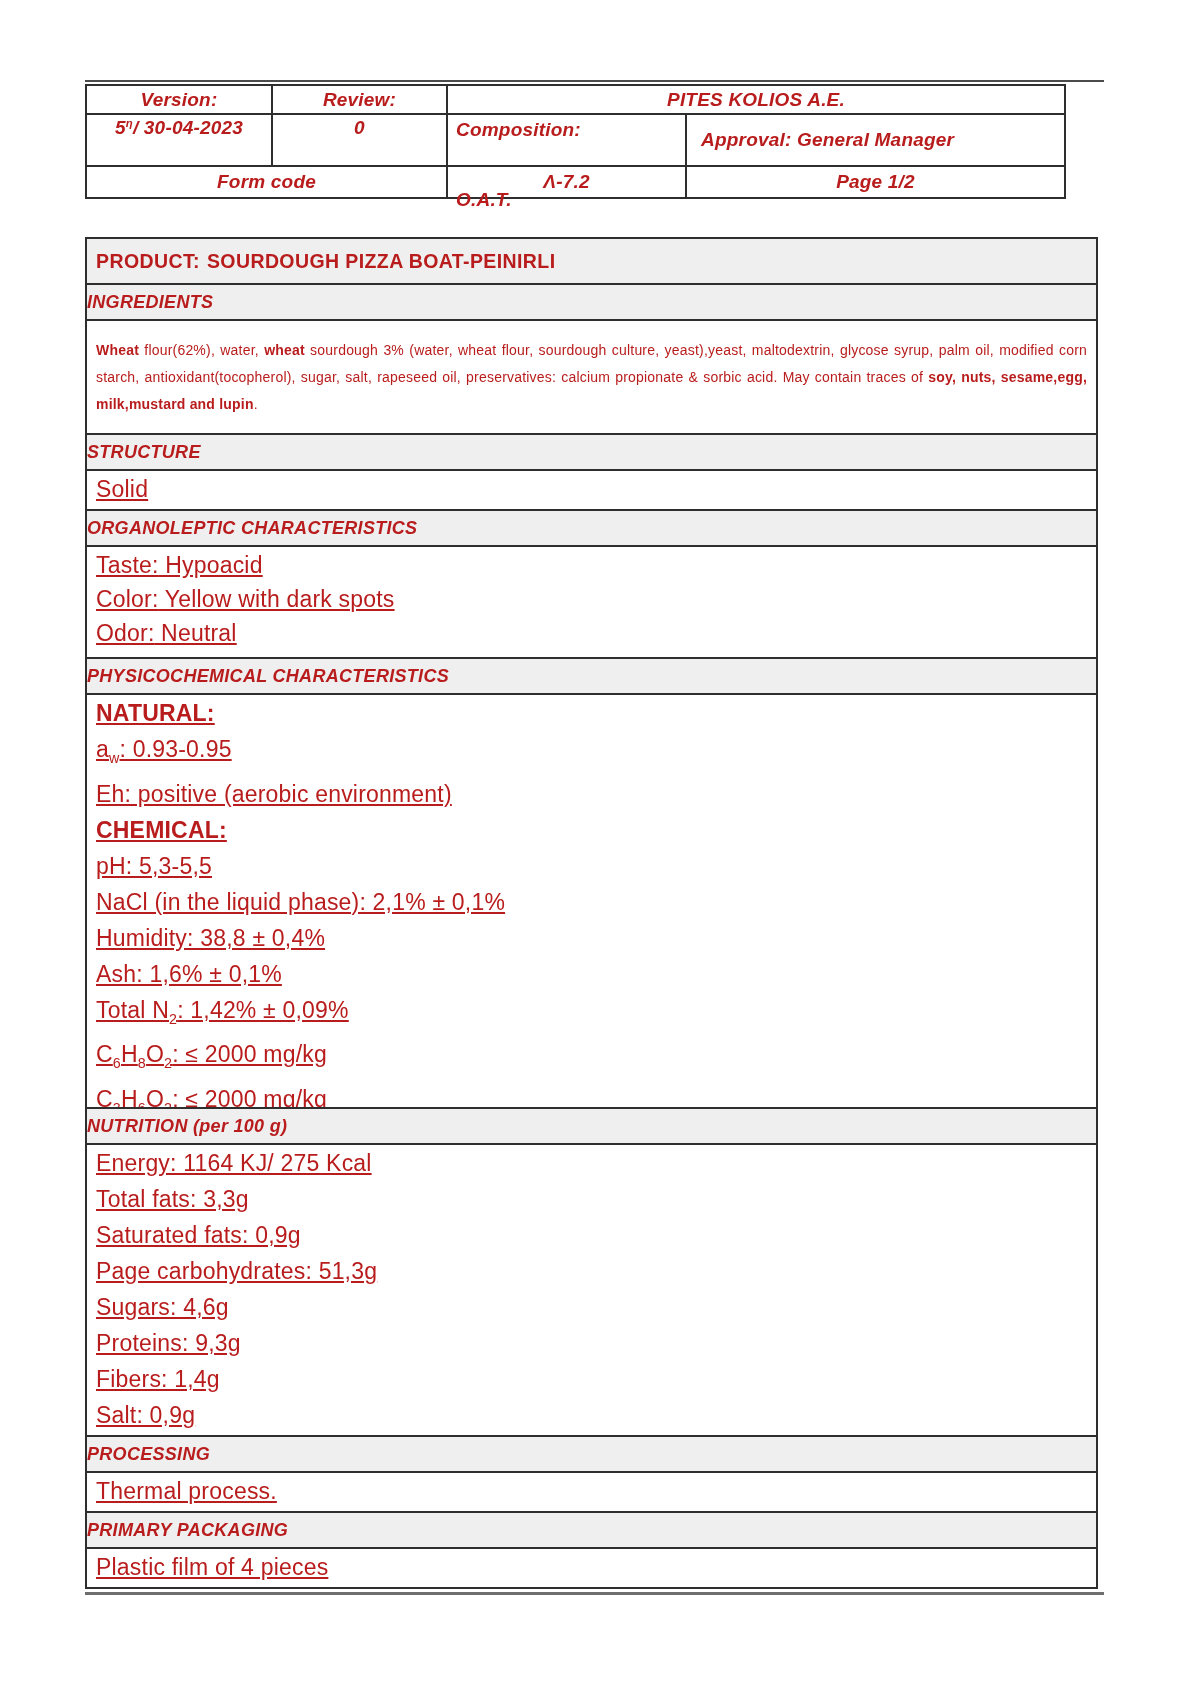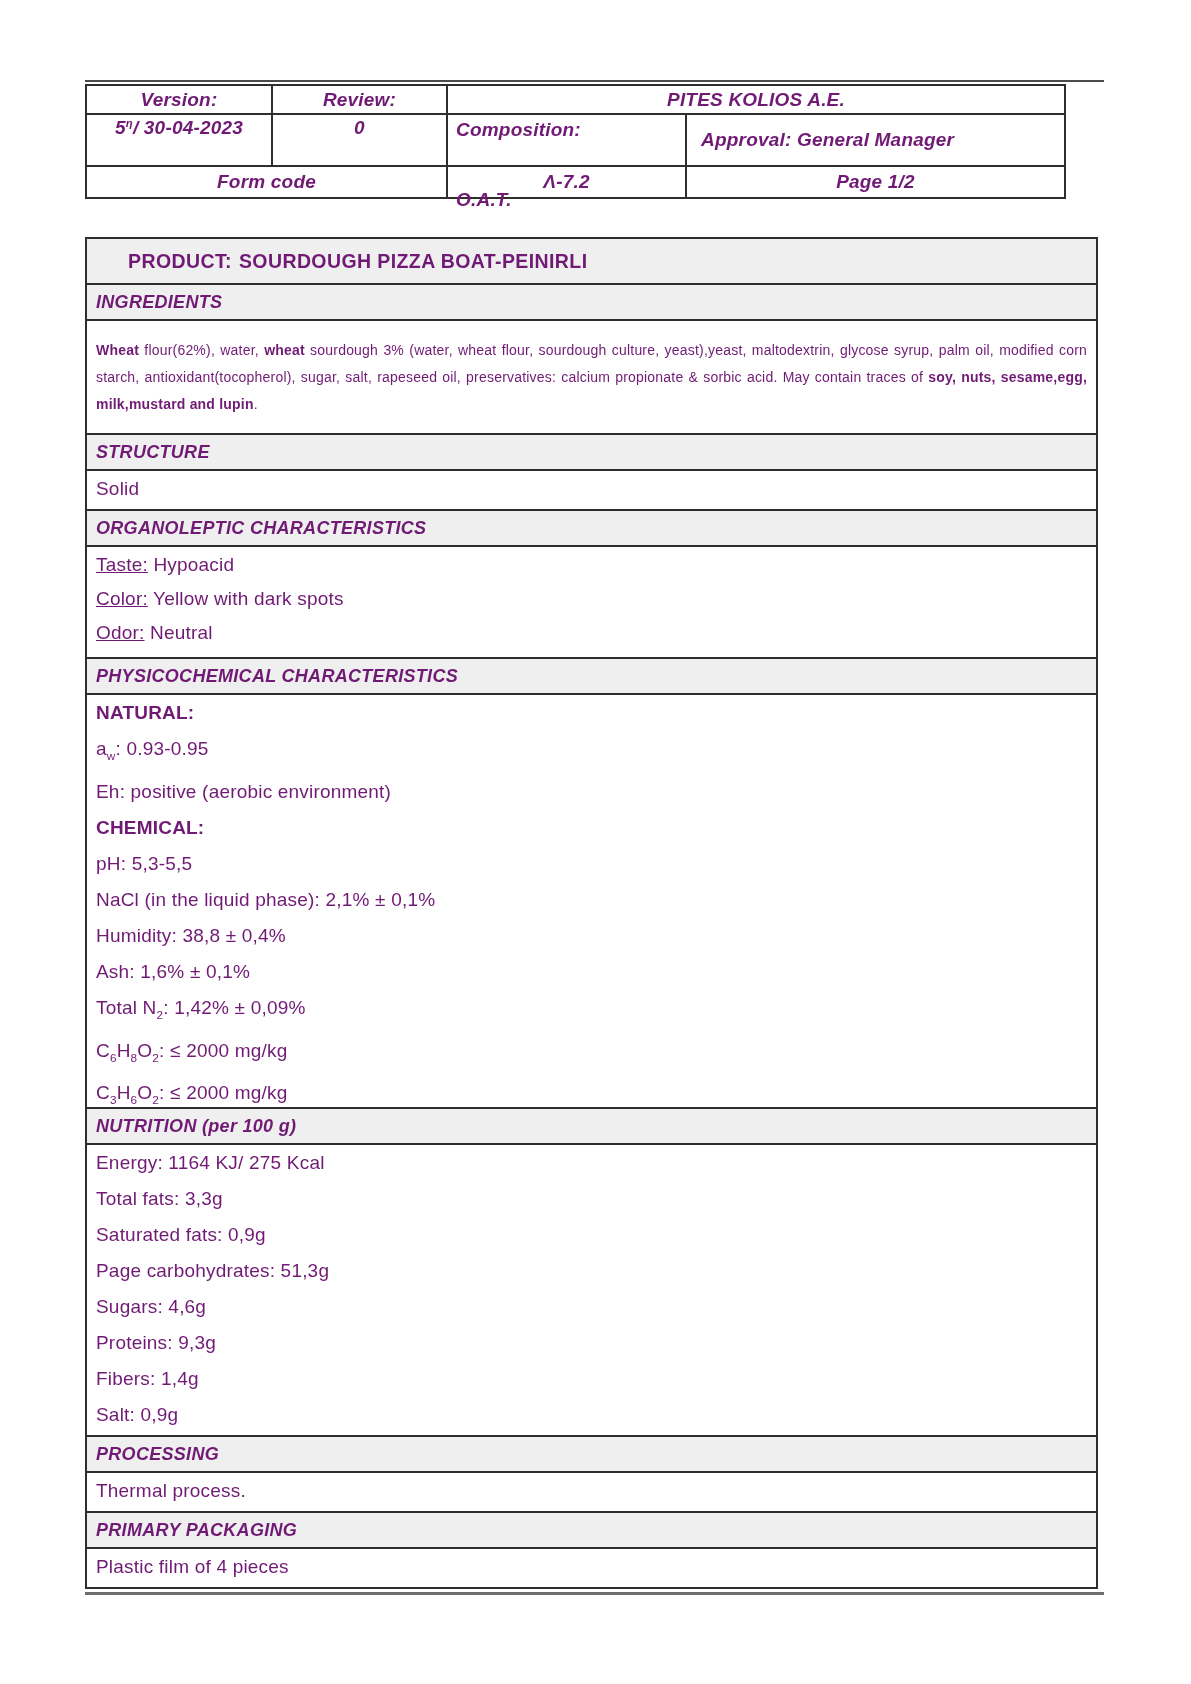--- a/index.html
+++ b/index.html
@@ -1,17 +1,17 @@
 <!DOCTYPE html>
 <html><head>
 <meta charset="utf-8">
 <style>
   html,body{margin:0;padding:0;background:#ffffff;}
   .page{position:relative;width:1191px;height:1684px;background:#ffffff;
-        font-family:"Liberation Sans",sans-serif;color:#701a75;overflow:hidden;}
+        font-family:"Liberation Sans",sans-serif;color:#b91c1c;overflow:hidden;}
 
   
   .top-rule{position:absolute;left:85px;top:80px;width:1019px;height:2px;background:#4b4b4b;}
   .bottom-rule{position:absolute;left:85px;top:1592px;width:1019px;height:3px;background:#6e6e6e;}
 
   
   .hdr-table{position:absolute;left:85px;top:84px;width:981px;box-sizing:border-box;
              display:grid;grid-template-columns:186px 175px 239px 1fr;
              grid-template-rows:29px 52px 30px;
              border:2px solid #2e2e2e;background:#fff;
@@ -29,24 +29,24 @@
   sup{font-size:0.6em;}
   sub{font-size:0.62em;}
 
   
   .main-table{position:absolute;left:85px;top:237px;width:1013px;box-sizing:border-box;
               border:2px solid #2e2e2e;background:#fff;}
   .row{box-sizing:border-box;border-top:2px solid #2e2e2e;overflow:hidden;}
   .row.first{border-top:none;}
   .product-row{height:44px;background:#efefef;display:flex;align-items:center;
                padding-left:9px;font-weight:bold;font-size:19.5px;letter-spacing:.4px;}
-  .product-row .lbl{margin-right:7px;margin-left:32px;}
+  .product-row .lbl{margin-right:7px;}
   .sec-hdr{height:36px;background:#efefef;display:flex;align-items:center;
-           padding-left:9px;font-style:italic;font-weight:bold;font-size:18px;letter-spacing:.3px;}
-  .body-cell{padding:8px 10px 0 9px;font-size:19px;letter-spacing:.2px;}
+           font-style:italic;font-weight:bold;font-size:18px;letter-spacing:.3px;}
+  .body-cell{padding:8px 10px 0 9px;font-size:23px;letter-spacing:.2px;text-decoration:underline;}
   .body-cell .para{line-height:20px;margin:0 0 16px 0;}
   .organo .para{margin-bottom:14px;}
   .ing-cell{height:114px;padding:16px 9px 0 9px;font-size:14px;line-height:27px;
             text-align:justify;letter-spacing:.2px;}
   .h-structure{height:40px;}
   .h-organo{height:112px;}
   .h-physico{height:414px;}
   .h-nutrition{height:292px;}
   .h-processing{height:40px;}
   .h-packaging{height:40px;}

